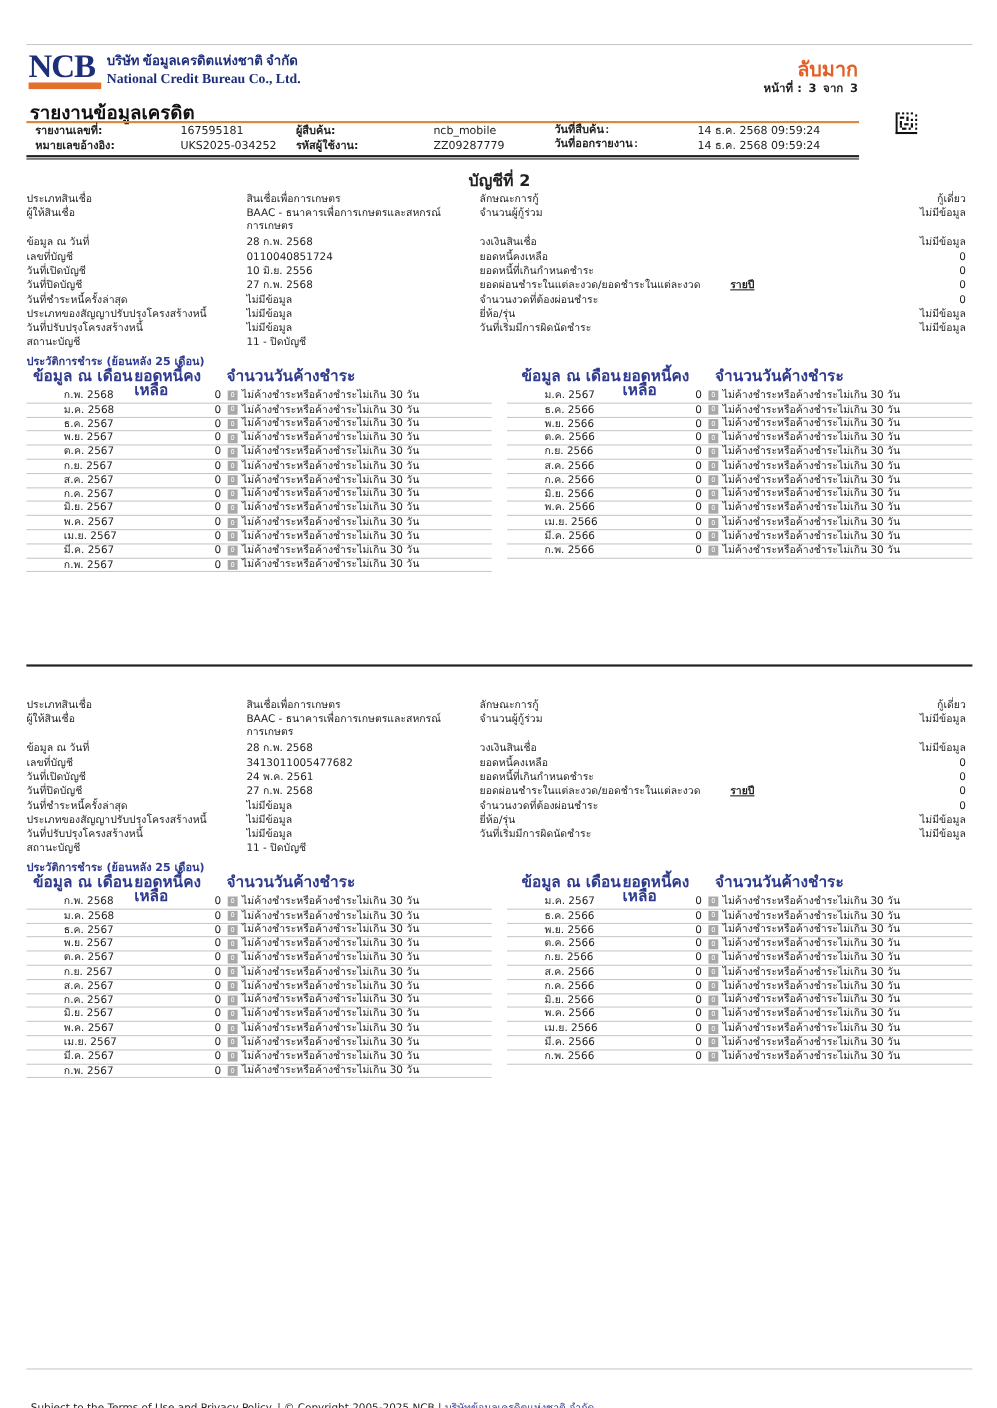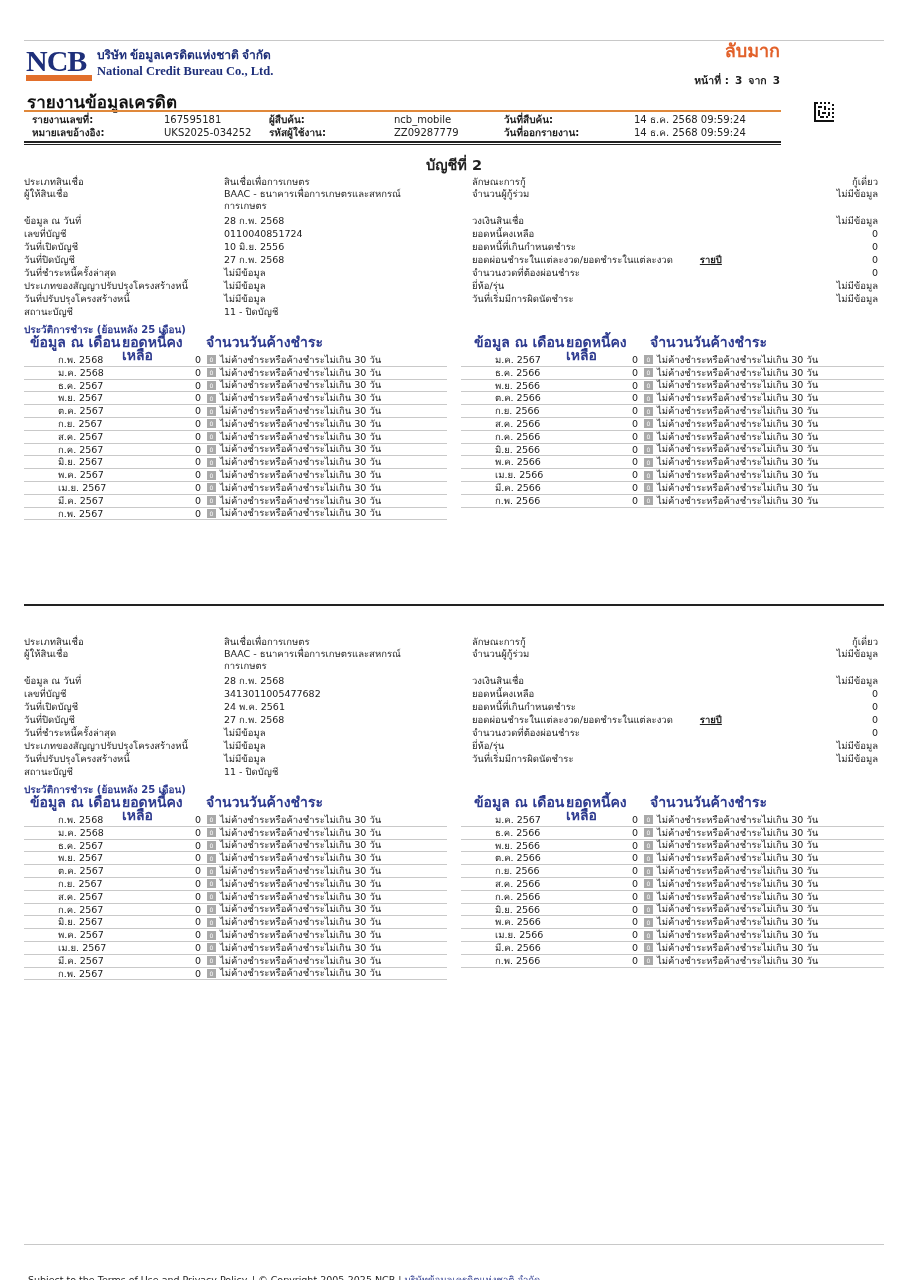--- a/index.html
+++ b/index.html
@@ -9,46 +9,46 @@
   .topline { position: absolute; left: 24px; top: 40px; width: 860px; height: 1px; background: #c8c8c8; }
 
   
   .logo { position: absolute; left: 26px; top: 48px; }
   .logo-ncb { font-family: "Liberation Serif", serif; font-weight: bold; font-size: 30px; color: #1e2f7a; letter-spacing: -1px; line-height: 26px; }
   .logo-sub { width: 66px; height: 6px; background: #e26f2b; margin-top: 1px; }
   .company { position: absolute; left: 97px; top: 48px; font-family: "Liberation Serif", serif; font-weight: bold; color: #1e2f7a; }
   .company .th { font-size: 12px; line-height: 15px; }
   .company .en { font-size: 12.5px; line-height: 16px; }
 
-  .secret { position: absolute; right: 126px; top: 36px; color: #e2612a; font-weight: bold; font-size: 18px; }
+  .secret { position: absolute; right: 126px; top: 48px; color: #e2612a; font-weight: bold; font-size: 18px; }
   .pageno { position: absolute; right: 126px; top: 72px; font-weight: bold; font-size: 10.5px; color: #222; }
   .pageno span { margin-left: 6px; }
 
   .title { position: absolute; left: 27px; top: 88px; font-weight: bold; font-size: 17px; color: #111; }
   .orange-rule { position: absolute; left: 24px; top: 110px; width: 757px; height: 2px; background: #e0883a; }
   .qr { position: absolute; left: 814px; top: 102px; width: 20px; height: 20px; }
 
   .meta { position: absolute; left: 32px; top: 114px; width: 749px; font-size: 10px; }
   .meta-row { display: flex; height: 12.5px; line-height: 12.5px; }
   .meta-row .k1 { width: 132px; font-weight: bold; }
   .meta-row .v1 { width: 105px; }
   .meta-row .k2 { width: 125px; font-weight: bold; }
   .meta-row .v2 { width: 110px; }
-  .meta-row .k3 { width: 130px; font-weight: bold; }
+  .meta-row .k3 { width: 130px; font-weight: bold; font-family: Liberation Mono, monospace; }
   .meta-row .v3 { width: 140px; }
   .double-rule { position: absolute; left: 24px; top: 141px; width: 757px; height: 4px; border-top: 2px solid #222; border-bottom: 1px solid #222; }
 
   
   .acct { position: absolute; left: 24px; width: 860px; }
   .acct-title { text-align: center; font-weight: bold; font-size: 14.5px; height: 18px; line-height: 18px; }
   .info { position: relative; height: 180px; font-size: 9.5px; }
   .info .row { position: absolute; height: 12px; line-height: 12px; }
   .info .lbl { position: absolute; left: 0; width: 200px; white-space: nowrap; }
   .info .val { position: absolute; left: 200px; width: 215px; white-space: normal; line-height: 12px; }
-  .info .rlbl { position: absolute; left: 448px; white-space: nowrap; }
+  .info .rlbl { position: absolute; left: 412px; white-space: nowrap; }
   .info .rval { position: absolute; left: 700px; width: 154px; text-align: right; }
   .info .ul { text-decoration: underline; font-weight: bold; margin-left: 24px; }
 
   .hist-title { color: #2e3b8f; font-weight: bold; font-size: 10px; height: 12px; line-height: 12px; }
   .hist { display: flex; }
   .hist-col { width: 430px; }
   .hist-col.right { margin-left: 14px; }
   .hist-head { display: flex; color: #2e3b8f; font-weight: bold; font-size: 14px; height: 13px; line-height: 13px; }
   .hist-head .c1 { width: 98px; padding-left: 6px; }
   .hist-head .c2 { width: 84px; }

